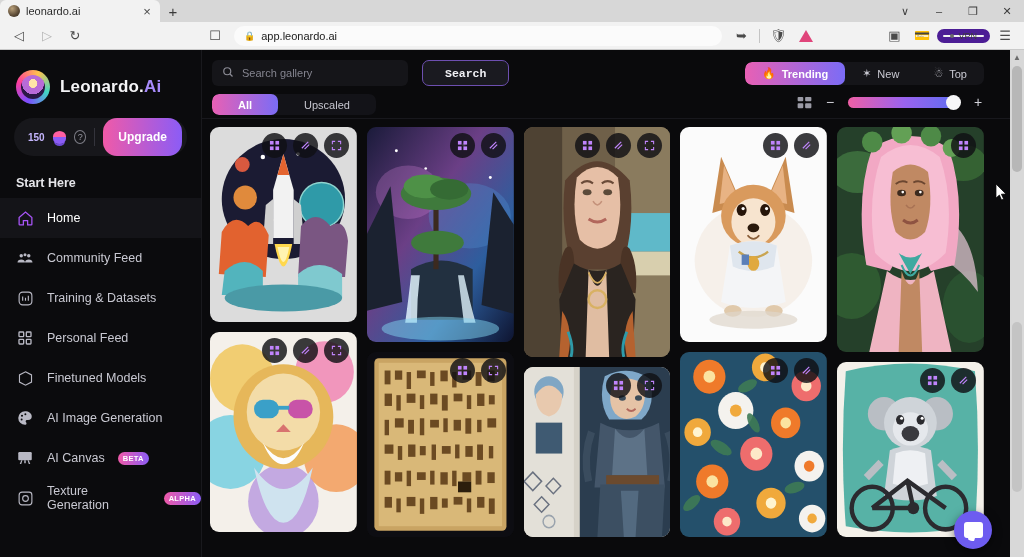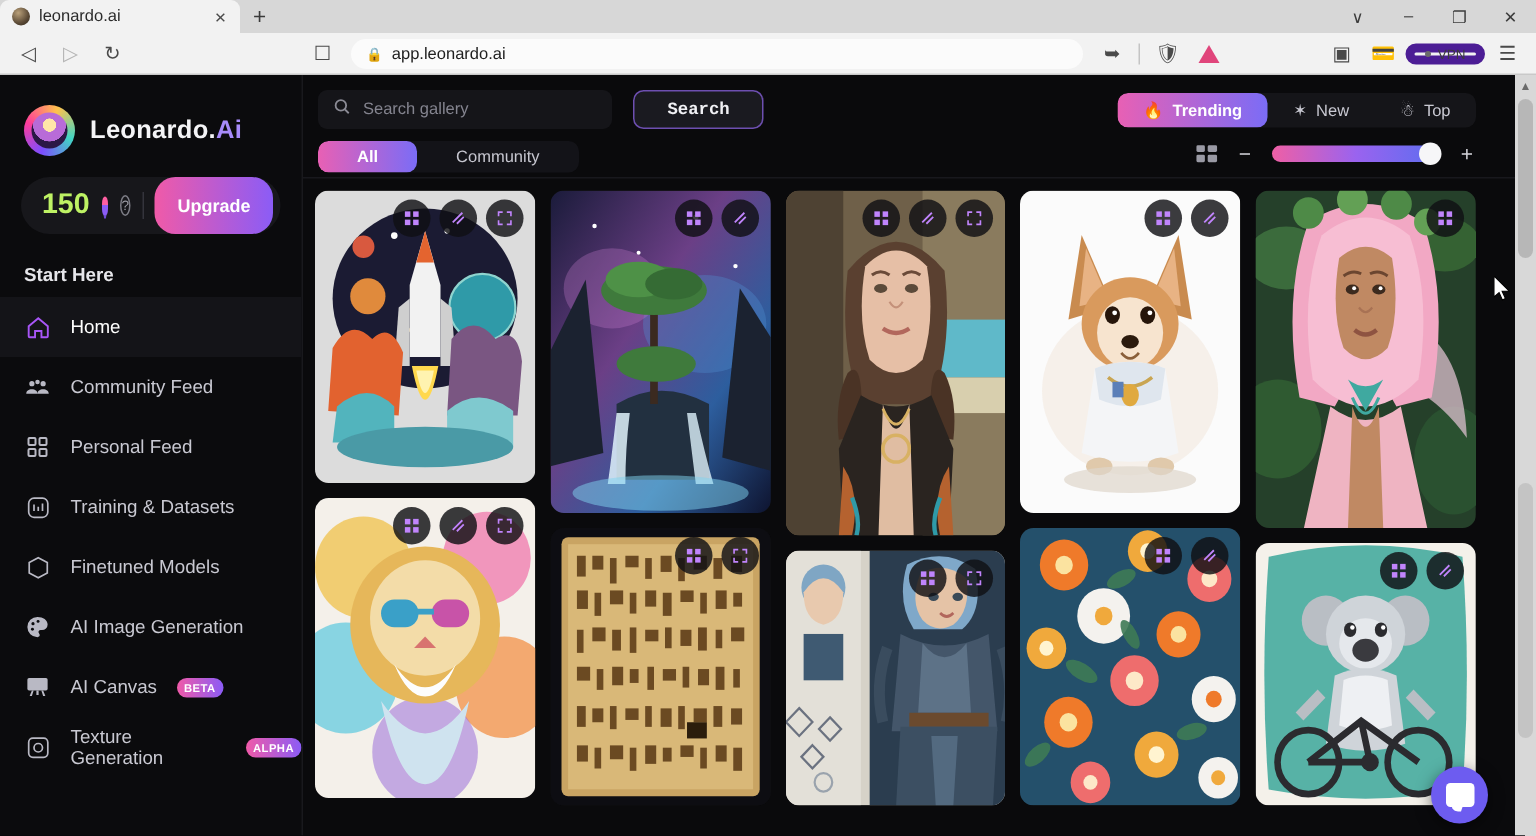--- a/index.html
+++ b/index.html
@@ -76,21 +76,21 @@
     content: ""; position: absolute; inset: 5px; border-radius: 50%;
     background: radial-gradient(circle at 50% 35%, #ffe6a8 0 22%, #b86bd8 23% 55%, #2b1846 56%);
   }
   .brand-text { font-size: 17px; font-weight: bold; color: #f4f4f6; letter-spacing: .2px; }
   .brand-text .ai { color: #a78bfa; }
 
   .credits {
     margin: 14px 14px 0 14px; height: 38px; background: #17171b; border-radius: 19px;
     display: flex; align-items: center; padding: 0 5px 0 14px; gap: 8px;
   }
-  .credit-num { font-size: 19px; font-weight: bold; color: #bef264; }
+  .credit-num { font-size: 10px; font-weight: bold; color: #c4b5fd; }
   .coin {
     width: 15px; height: 13px; border-radius: 50% / 40%;
     background: linear-gradient(180deg,#ff5fa2 0 45%, #8b5cf6 46% 100%);
     box-shadow: 0 3px 0 -1px #6d4ad6;
   }
   .qmark {
     width: 14px; height: 14px; border-radius: 50%; border: 1px solid #7c7c85;
     font-size: 9px; color: #9a9aa3; display: flex; align-items: center; justify-content: center;
   }
   .vline { width: 1px; height: 18px; background: #34343c; }
@@ -276,38 +276,38 @@
               <circle cx="17" cy="9" r="2.3"></circle>
               <circle cx="12" cy="7.5" r="2"></circle>
               <path d="M2 18c0-2.6 2.2-4 5-4s5 1.4 5 4zM12 18c0-2.6 2.2-4 5-4s5 1.4 5 4z"></path>
             </svg>
         </span>
         <span>Community Feed</span>
       </div>
 
       <div class="nav-item">
         <span class="nav-ico">
+          <svg width="17" height="17" viewBox="0 0 24 24" fill="none" stroke="currentColor" stroke-width="1.6">
+              <rect x="3" y="3" width="18" height="18" rx="5"></rect>
+              <path d="M8 15V9M12 15v-4M16 15v-7"></path>
+            </svg>
+        </span>
+        <span>Training &amp; Datasets</span>
+      </div>
+
+      <div class="nav-item">
+        <span class="nav-ico">
           <svg width="16" height="16" viewBox="0 0 24 24" fill="none" stroke="currentColor" stroke-width="2">
               <rect x="3" y="3" width="7" height="7" rx="1"></rect>
               <rect x="14" y="3" width="7" height="7" rx="1"></rect>
               <rect x="3" y="14" width="7" height="7" rx="1"></rect>
               <rect x="14" y="14" width="7" height="7" rx="1"></rect>
             </svg>
         </span>
         <span>Personal Feed</span>
-      </div>
-
-      <div class="nav-item">
-        <span class="nav-ico">
-          <svg width="17" height="17" viewBox="0 0 24 24" fill="none" stroke="currentColor" stroke-width="1.6">
-              <rect x="3" y="3" width="18" height="18" rx="5"></rect>
-              <path d="M8 15V9M12 15v-4M16 15v-7"></path>
-            </svg>
-        </span>
-        <span>Training &amp; Datasets</span>
       </div>
 
       <div class="nav-item">
         <span class="nav-ico">
           <svg width="17" height="17" viewBox="0 0 24 24" fill="none" stroke="currentColor" stroke-width="1.6">
               <path d="M12 2.6 20.5 7v10L12 21.4 3.5 17V7z"></path>
             </svg>
         </span>
         <span>Finetuned Models</span>
       </div>
@@ -359,21 +359,21 @@
                   <path d="M16 16l5 5"></path>
                 </svg>
             </span>
             <input type="text" placeholder="Search gallery" style="">
           </div>
           <button class="search-btn">Search</button>
         </div>
 
         <div class="seg">
           <div class="on">All</div>
-          <div>Community</div>
+          <div>Upscaled</div>
         </div>
 
         <div class="right-controls">
           <div class="sortseg">
             <div class="on">
               <span>🔥</span>
               <span>Trending</span>
             </div>
             <div>
               <span>✶</span>

